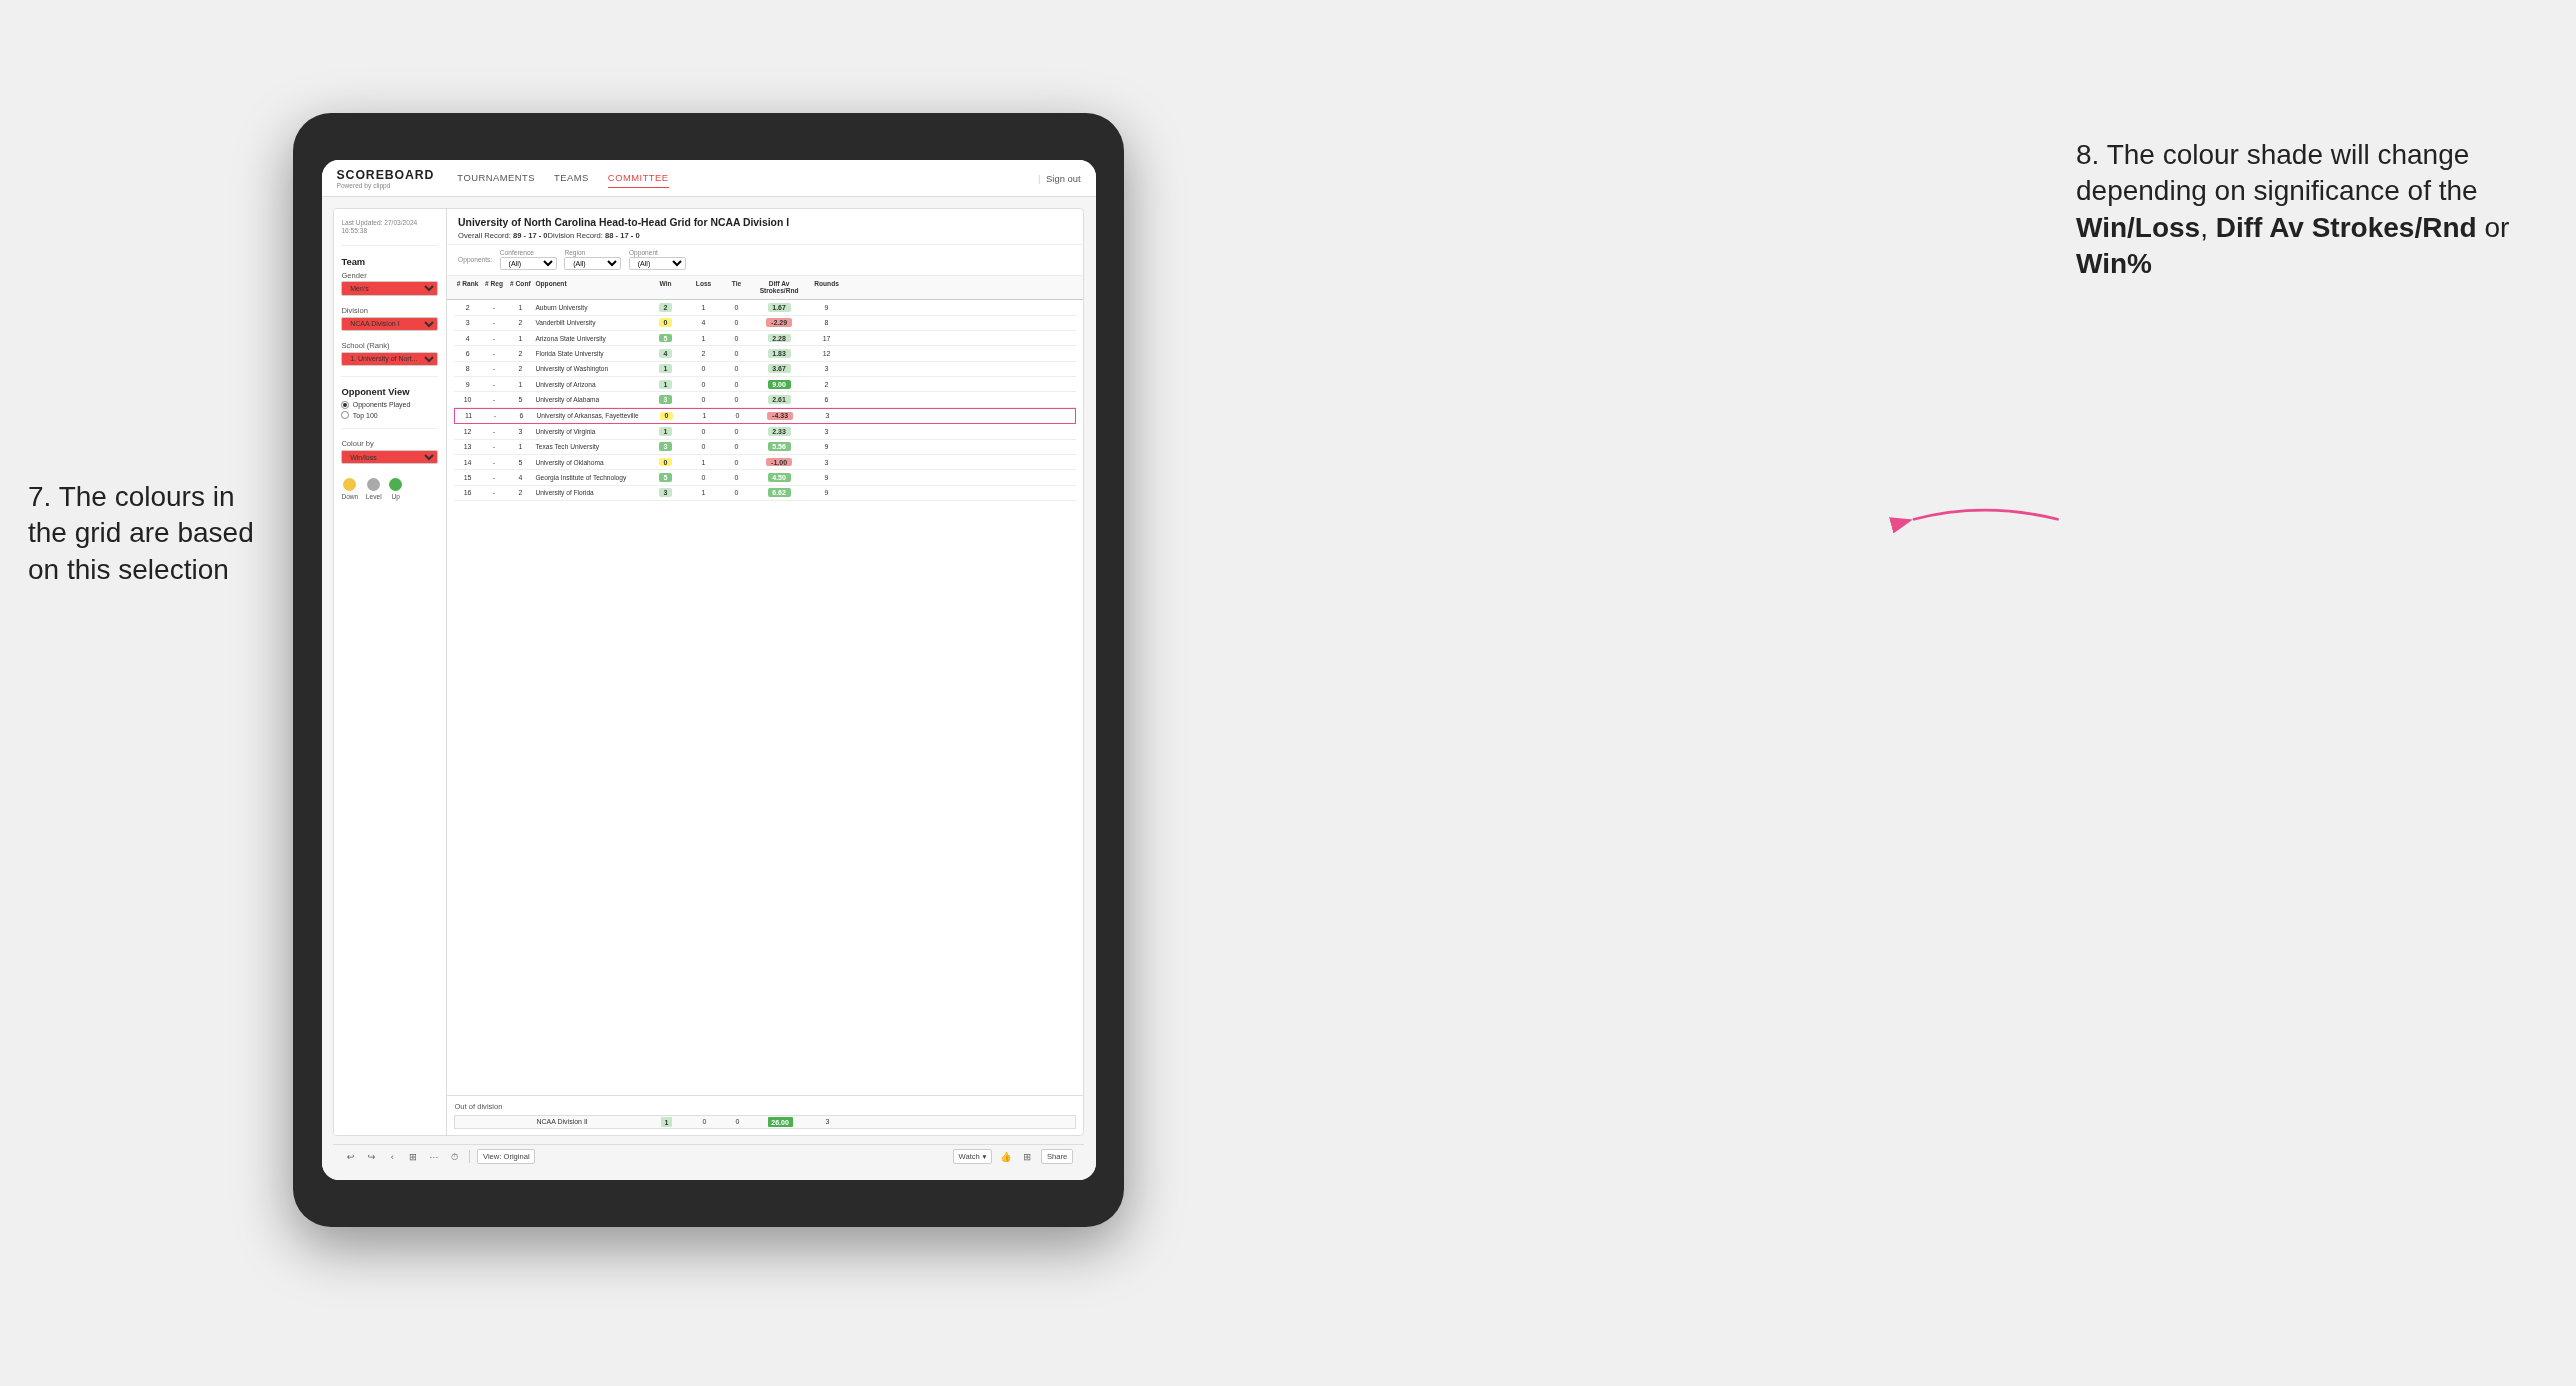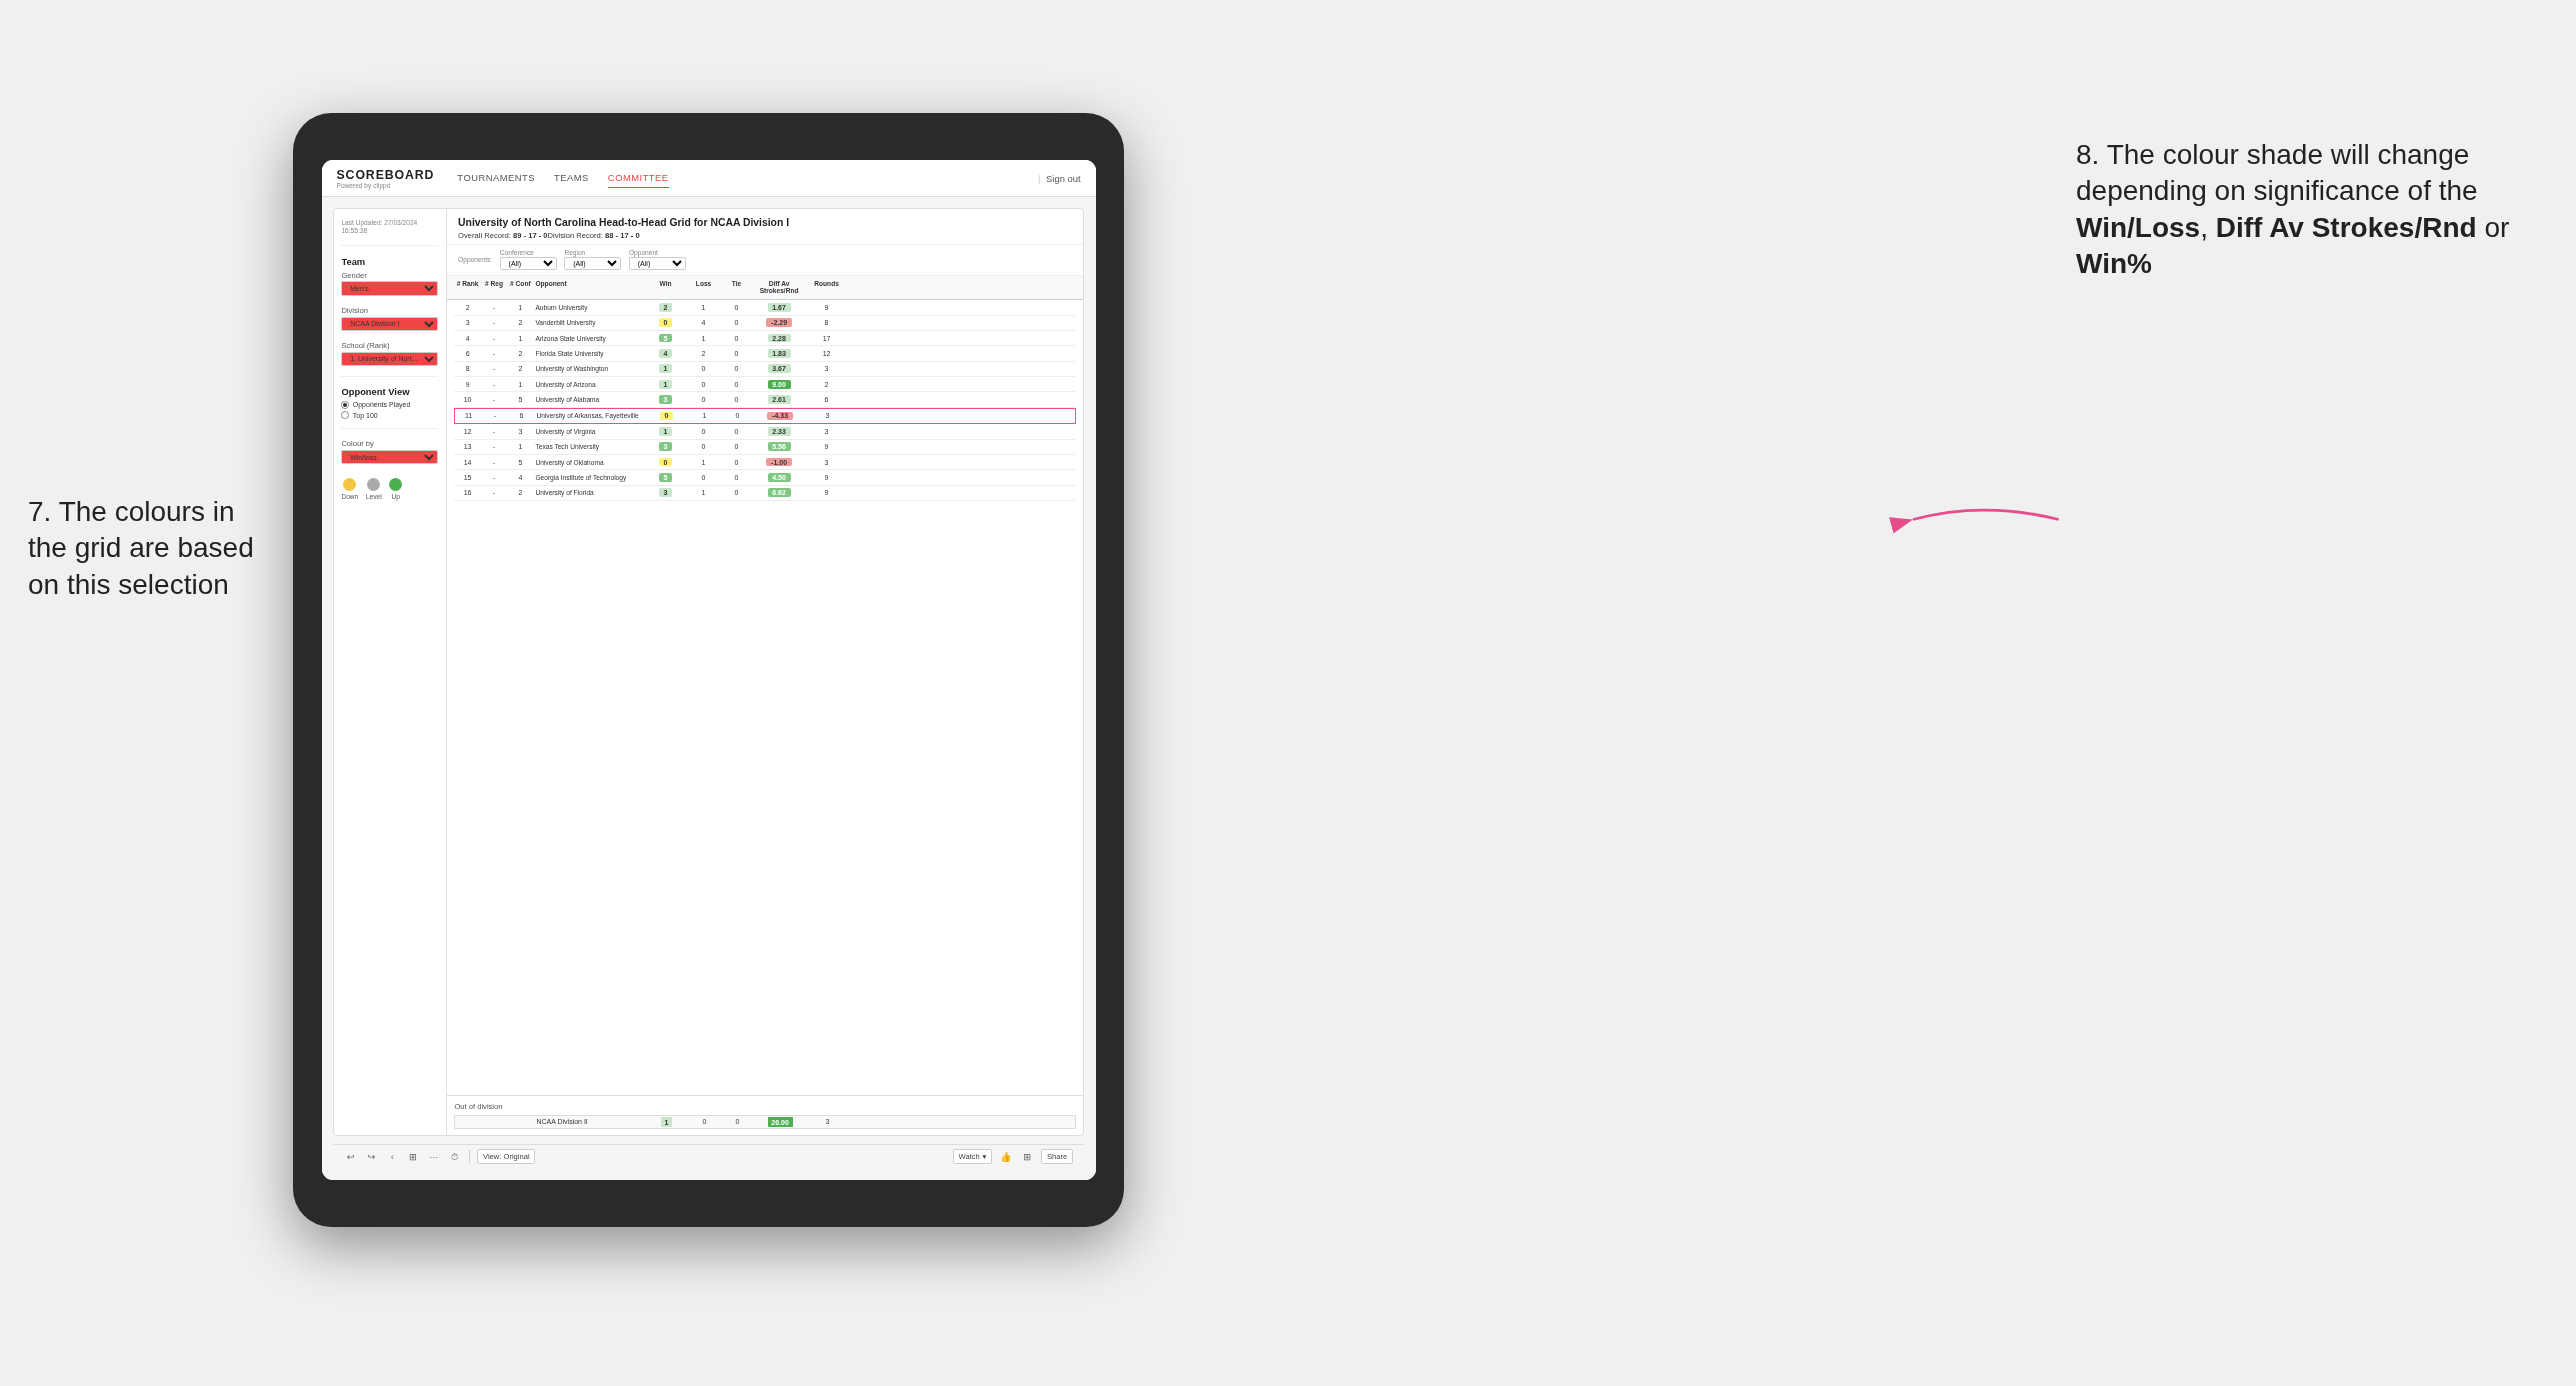--- a/index.html
+++ b/index.html
@@ -23,21 +23,21 @@
       border-radius: 38px;
       box-shadow: 0 19px 57px rgba(0,0,0,0.4);
       display: flex;
       align-items: center;
       justify-content: center;
     }
     .tablet-screen {
       width: 774px;
       height: 1020px;
       background: #fff;
-      border-radius: 11px;
+      border-radius: 17px;
       overflow: hidden;
       display: flex;
       flex-direction: column;
       justify-content: flex-end;
     }
 
     
     .app-header {
       background: #fff;
       border-bottom: 0.9px solid #ddd;
@@ -367,21 +367,21 @@
       padding: 1.9px 4.7px;
       border: 0.9px solid #ccc;
       border-radius: 1.9px;
       background: #fff;
     }
 
     
     .annotation-left {
       position: absolute;
       left: 28px;
-      top: 494px;
+      top: 479px;
       width: 246px;
     }
     .annotation-left p {
       font-size: 28px;
       line-height: 1.3;
       color: #222;
     }
     .annotation-right {
       position: absolute;
       right: 28px;

